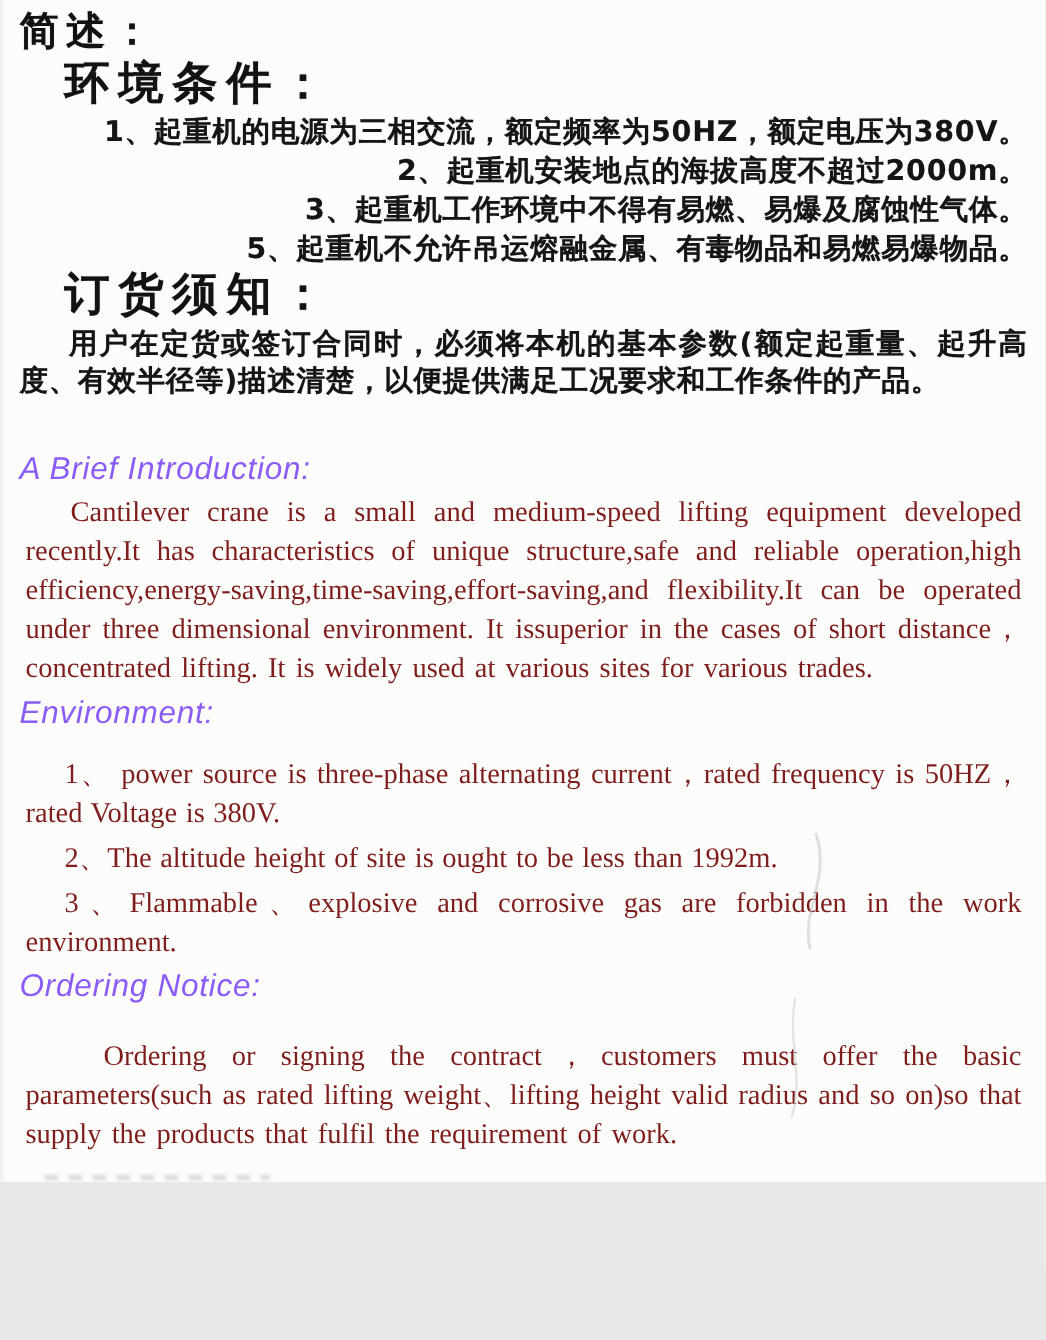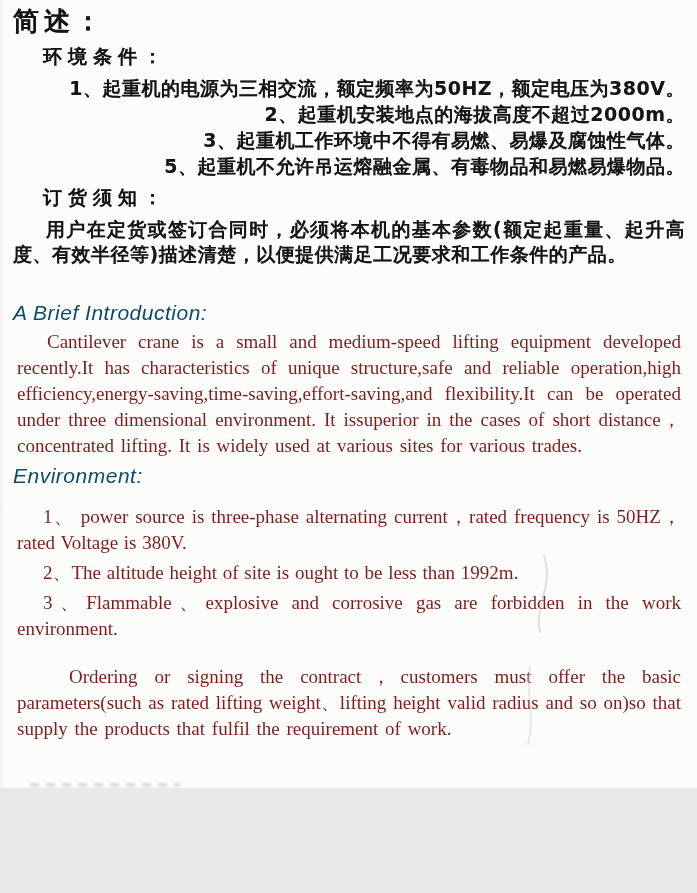--- a/index.html
+++ b/index.html
@@ -16,32 +16,32 @@
   
   .edge-shade{
     position:absolute;left:0;top:0;width:4px;height:100%;
     background:linear-gradient(to right,rgba(0,0,0,.06),rgba(0,0,0,0));
     pointer-events:none;
   }
   
   .cnh{font-family:"DejaVu Sans",sans-serif;font-weight:bold;color:#121212;margin:0;
        text-shadow:0 0 .6px rgba(0,0,0,.45)}
   .cnh-main{font-size:26px;line-height:30px;letter-spacing:5px;margin:0 0 6px 0}
-  .cnh-sub{font-size:19px;line-height:28px;letter-spacing:6px;margin:6px 0 5px 30px}
+  .cnh-sub{font-size:30px;line-height:28px;letter-spacing:6px;margin:6px 0 5px 30px}
   .cnh-order{margin-top:4px;margin-bottom:6px}
   
   .cnp{font-family:"DejaVu Sans",sans-serif;font-weight:bold;color:#151515;
        font-size:19px;margin:0;text-align:justify;letter-spacing:.5px;
        text-shadow:0 0 .5px rgba(0,0,0,.35)}
   .cnp-intro{line-height:25.2px;text-indent:30px}
   .cnp-item{line-height:26px;text-indent:25px;text-align:right}
   .cnp-order{line-height:25.2px;text-indent:33px}
   
   .enh{font-family:"Liberation Sans","DejaVu Sans",sans-serif;font-style:italic;
-       font-weight:500;font-size:21px;line-height:24px;color:#0c4a6e;margin:0;
+       font-weight:500;font-size:21px;line-height:24px;color:#8b5cf6;margin:0;
        letter-spacing:.5px}
   .enh-first{margin-top:34px;margin-bottom:4px}
   .enh-env{margin-top:6px;margin-bottom:16px}
   .enh-order{margin-top:2px;margin-bottom:0}
   
   .enp{font-family:"Liberation Serif","DejaVu Serif",serif;font-size:19px;
        color:#7f1d1d;margin:4px;text-align:justify}
   .enp-intro{line-height:25.8px;text-indent:30px;word-spacing:2px}
   .enp-item{line-height:26px;text-indent:26px;word-spacing:1px}
   .enp-order{margin-top:22px;line-height:26px;text-indent:52px;word-spacing:2px}
@@ -82,20 +82,21 @@
   </section>
 
   <section>
     <h3 class="enh enh-env">Environment:</h3>
     <p class="enp enp-item">1、 power source is three-phase alternating current，rated frequency is 50HZ，rated Voltage is 380V.</p>
     <p class="enp enp-item">2、The altitude height of site is ought to be less than 1992m.</p>
     <p class="enp enp-item">3、Flammable、explosive and corrosive gas are forbidden in the work environment.</p>
   </section>
 
   <section>
+    <h3 class="enh enh-order">Ordering Notice:</h3>
     <p class="enp enp-order">Ordering or signing the contract，customers must offer the basic parameters(such as rated lifting weight、lifting height valid radius and so on)so that supply the products that fulfil the requirement of work.</p>
   </section>
 
   <svg class="scratch" width="80" height="210" viewBox="0 0 80 210">
     <path d="M46,8 C56,38 36,58 42,84" stroke="#c9c9c9" stroke-width="2" fill="none" stroke-linecap="round"></path>
     <path d="M32,118 C27,148 38,168 30,196" stroke="#cfcfcf" stroke-width="1.6" fill="none" stroke-linecap="round"></path>
   </svg>
   <div class="bottom-cut"></div>
 </div>
 

